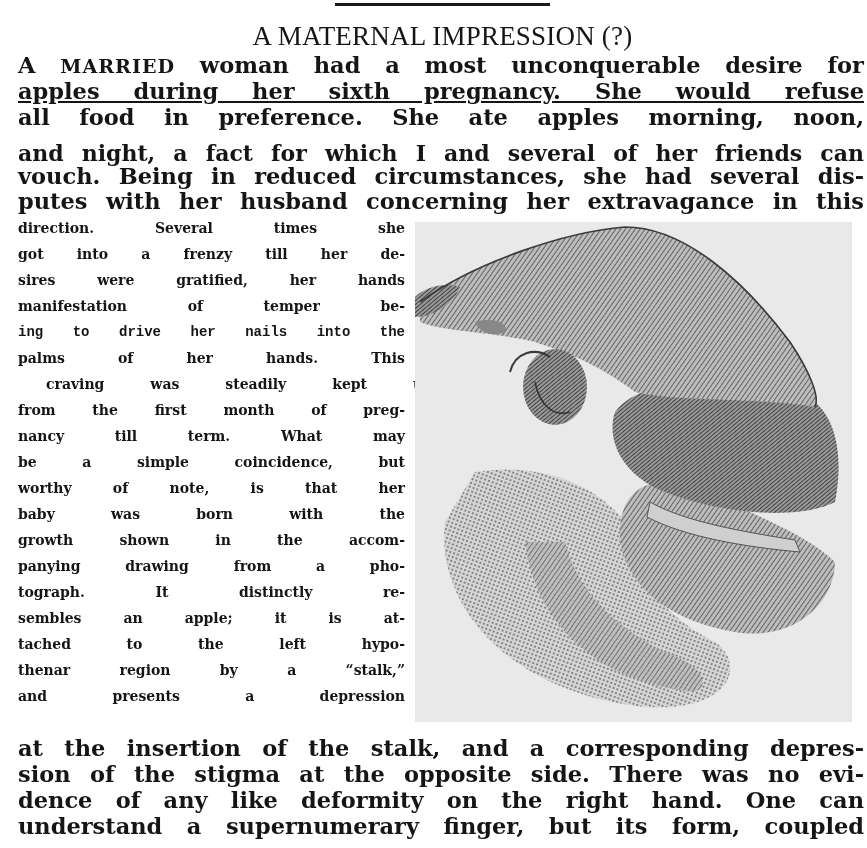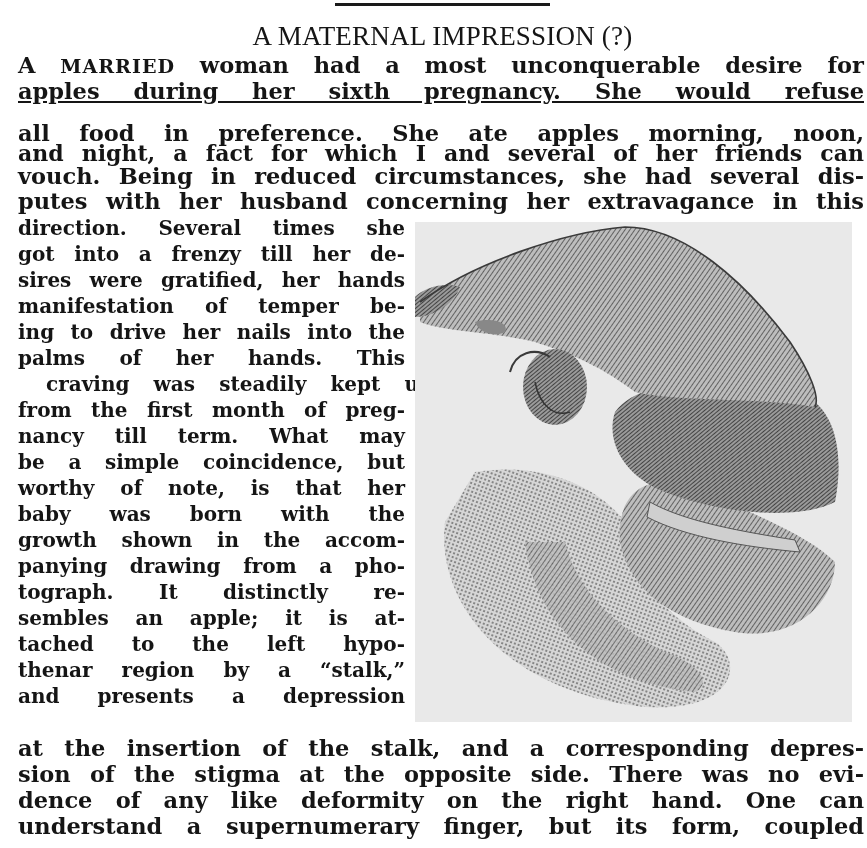--- a/index.html
+++ b/index.html
@@ -39,21 +39,21 @@
       position: absolute;
       left: 18px;
       white-space: nowrap;
       font-size: 22.5px;
       line-height: 26px;
       font-weight: bold;
       text-align: justify;
       text-align-last: justify;
     }
     .full { width: 846px; }
-    .narrow { width: 387px; font-size: 20px; }
+    .narrow { width: 387px; font-size: 14px; }
     .smallcaps {
       font-variant: small-caps;
       font-size: 0.85em;
       letter-spacing: 1px;
     }
     .figure {
       position: absolute;
       left: 415px;
       top: 222px;
       width: 437px;
@@ -65,30 +65,30 @@
   </style>
 </head>
 <body>
 
 <div class="top-rule"></div>
 
 <div class="title">A MATERNAL IMPRESSION (?)</div>
 
 <div class="line full" style="top:52px;"><span>A</span> <span class="smallcaps">MARRIED</span><span> woman had a most unconquerable desire for</span></div>
 <div class="line full" style="top:78px;text-decoration:underline;">apples during her sixth pregnancy. She would refuse</div>
-<div class="line full" style="top:120px;">all food in preference. She ate apples morning, noon,</div>
+<div class="line full" style="top:104px;">all food in preference. She ate apples morning, noon,</div>
 <div class="line full" style="top:140px; font-size:22px;">and night, a fact for which I and several of her friends can</div>
 <div class="line full" style="top:163px;">vouch. Being in reduced circumstances, she had several dis-</div>
 <div class="line full" style="top:188px;">putes with her husband concerning her extravagance in this</div>
 
 <div class="line narrow" style="top:215px;">direction. Several times she</div>
 <div class="line narrow" style="top:241px;">got into a frenzy till her de-</div>
 <div class="line narrow" style="top:267px;">sires were gratified, her hands</div>
 <div class="line narrow" style="top:293px;">manifestation of temper be-</div>
-<div class="line narrow" style="top:319px;">ing to drive her nails into the</div>
+<div class="line narrow" style="top:319px;font-family:Liberation Mono, monospace;">ing to drive her nails into the</div>
 <div class="line narrow" style="top:345px;">palms of her hands. This</div>
 <div class="line narrow" style="top:371px;margin-left:28px;">craving was steadily kept up</div>
 <div class="line narrow" style="top:397px;">from the first month of preg-</div>
 <div class="line narrow" style="top:423px;">nancy till term. What may</div>
 <div class="line narrow" style="top:449px;">be a simple coincidence, but</div>
 <div class="line narrow" style="top:475px;">worthy of note, is that her</div>
 <div class="line narrow" style="top:501px;">baby was born with the</div>
 <div class="line narrow" style="top:527px;">growth shown in the accom-</div>
 <div class="line narrow" style="top:553px;">panying drawing from a pho-</div>
 <div class="line narrow" style="top:579px;">tograph. It distinctly re-</div>

